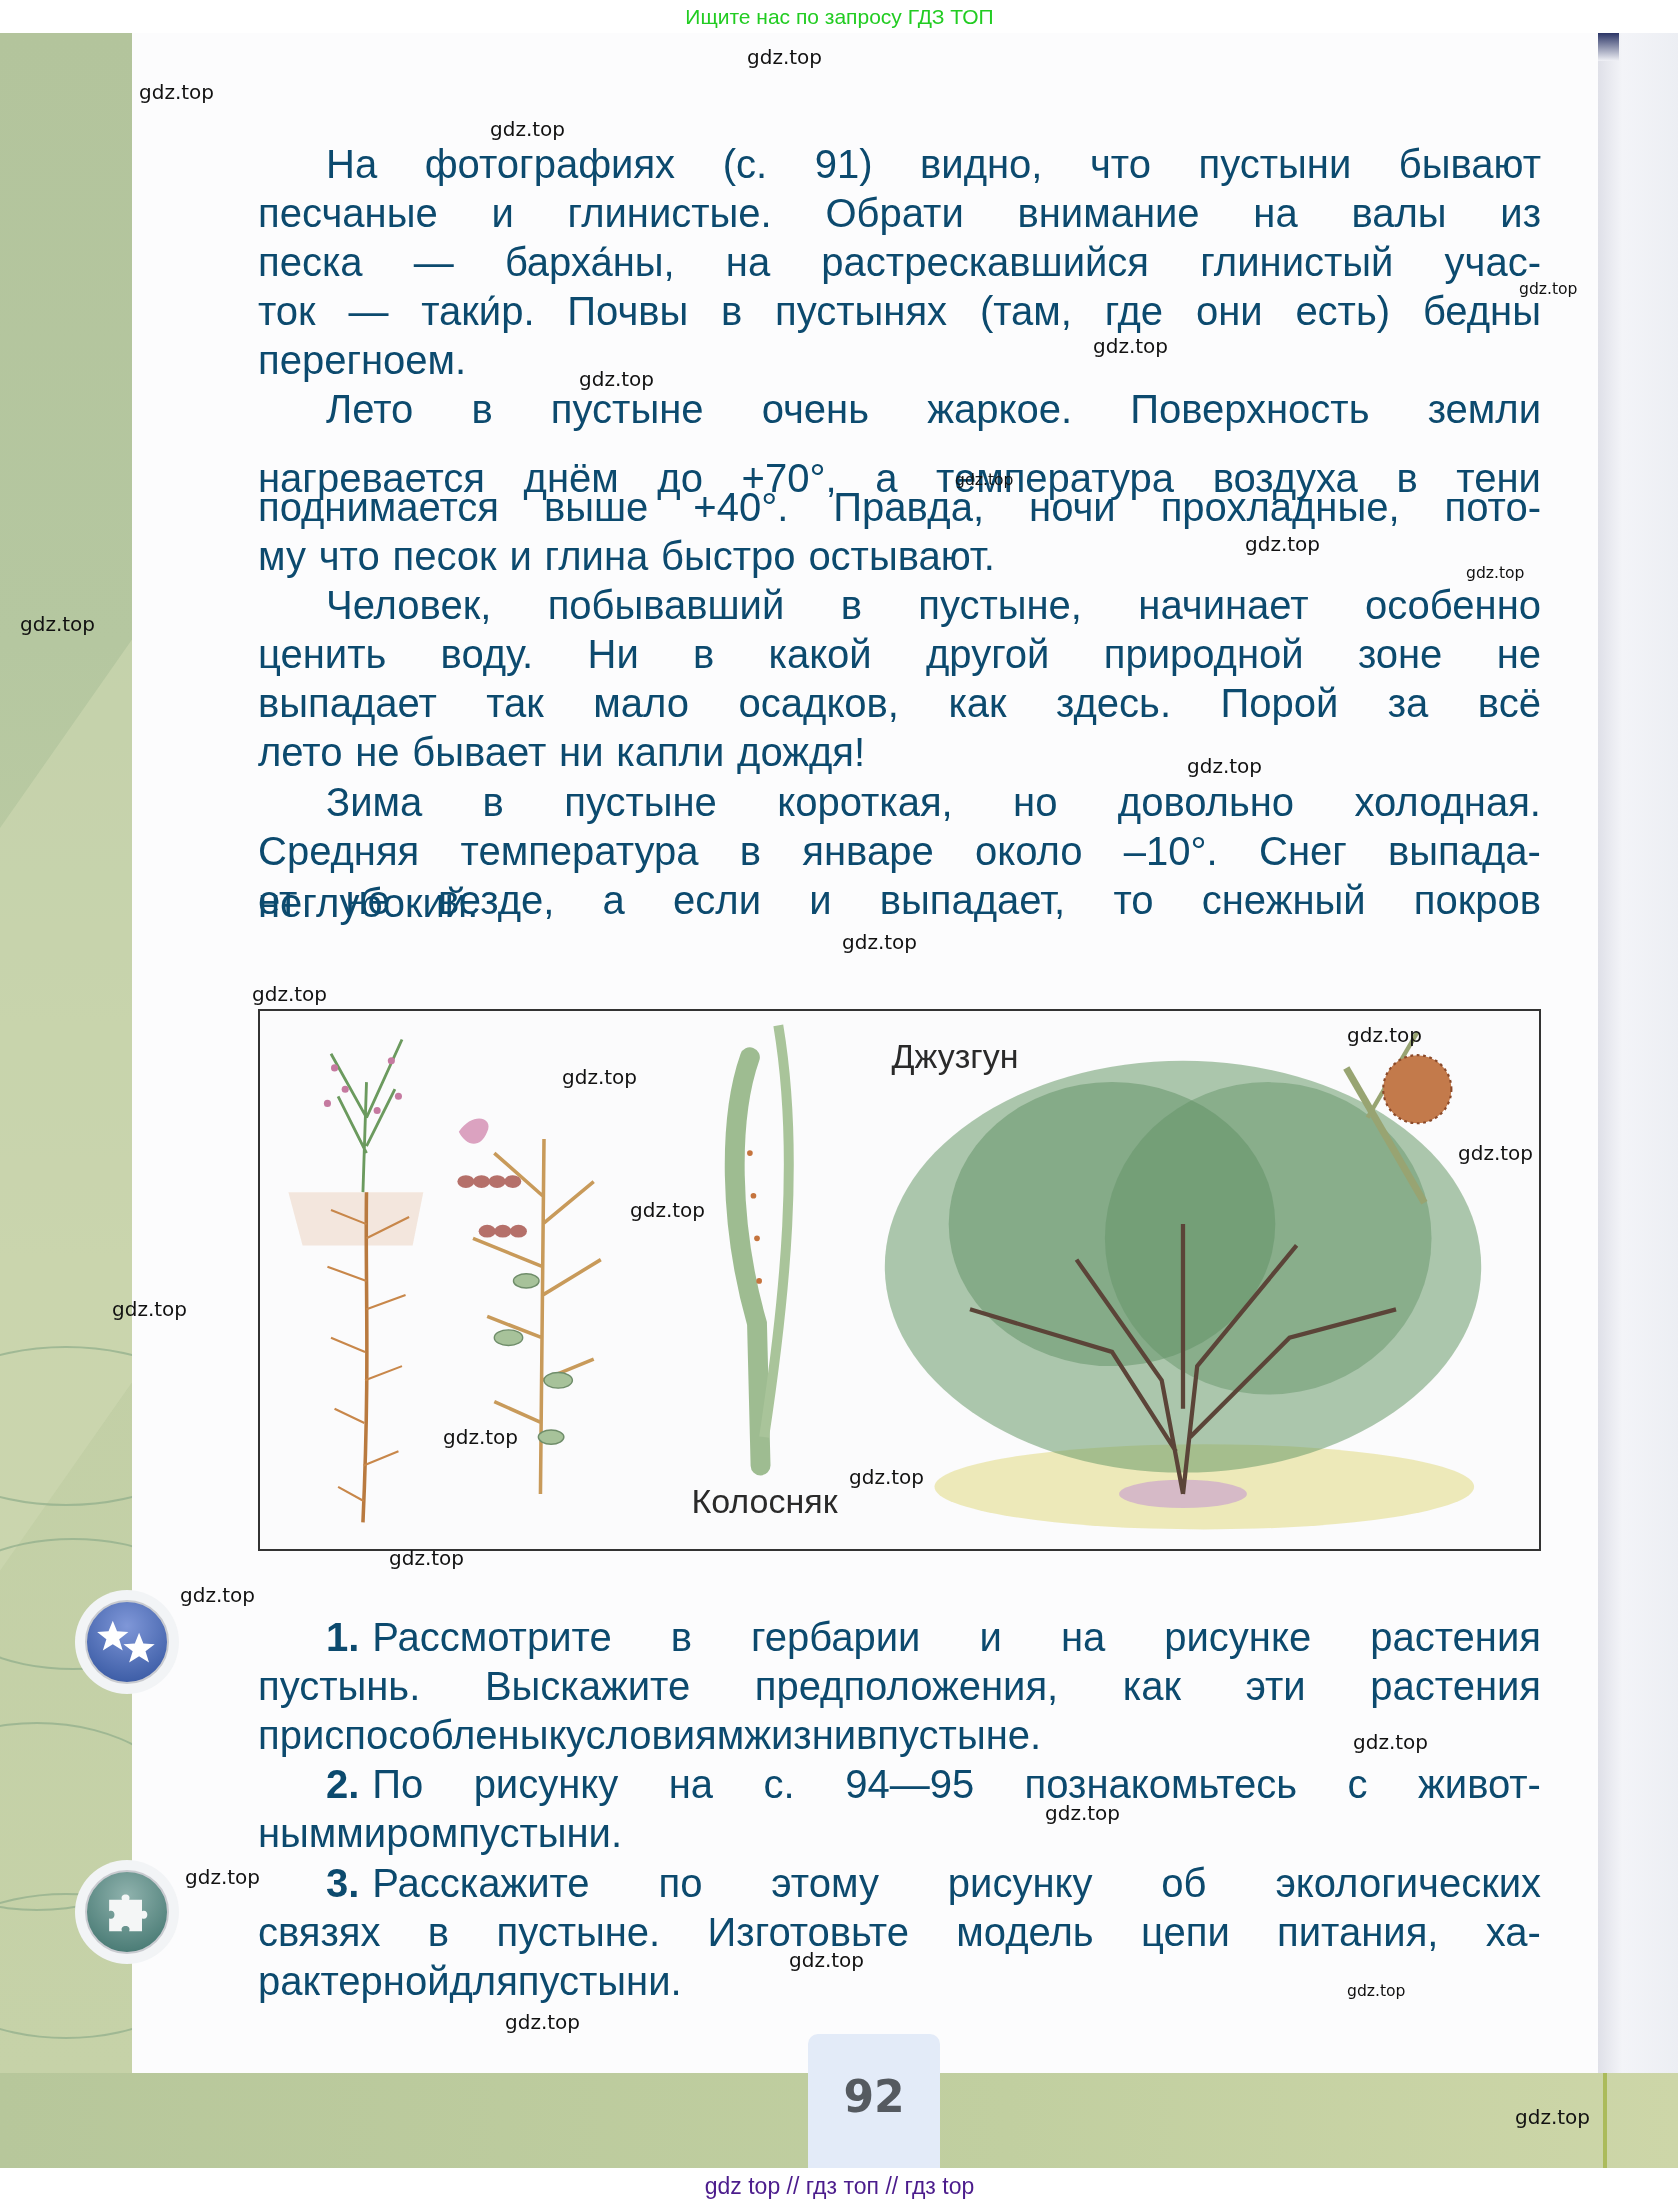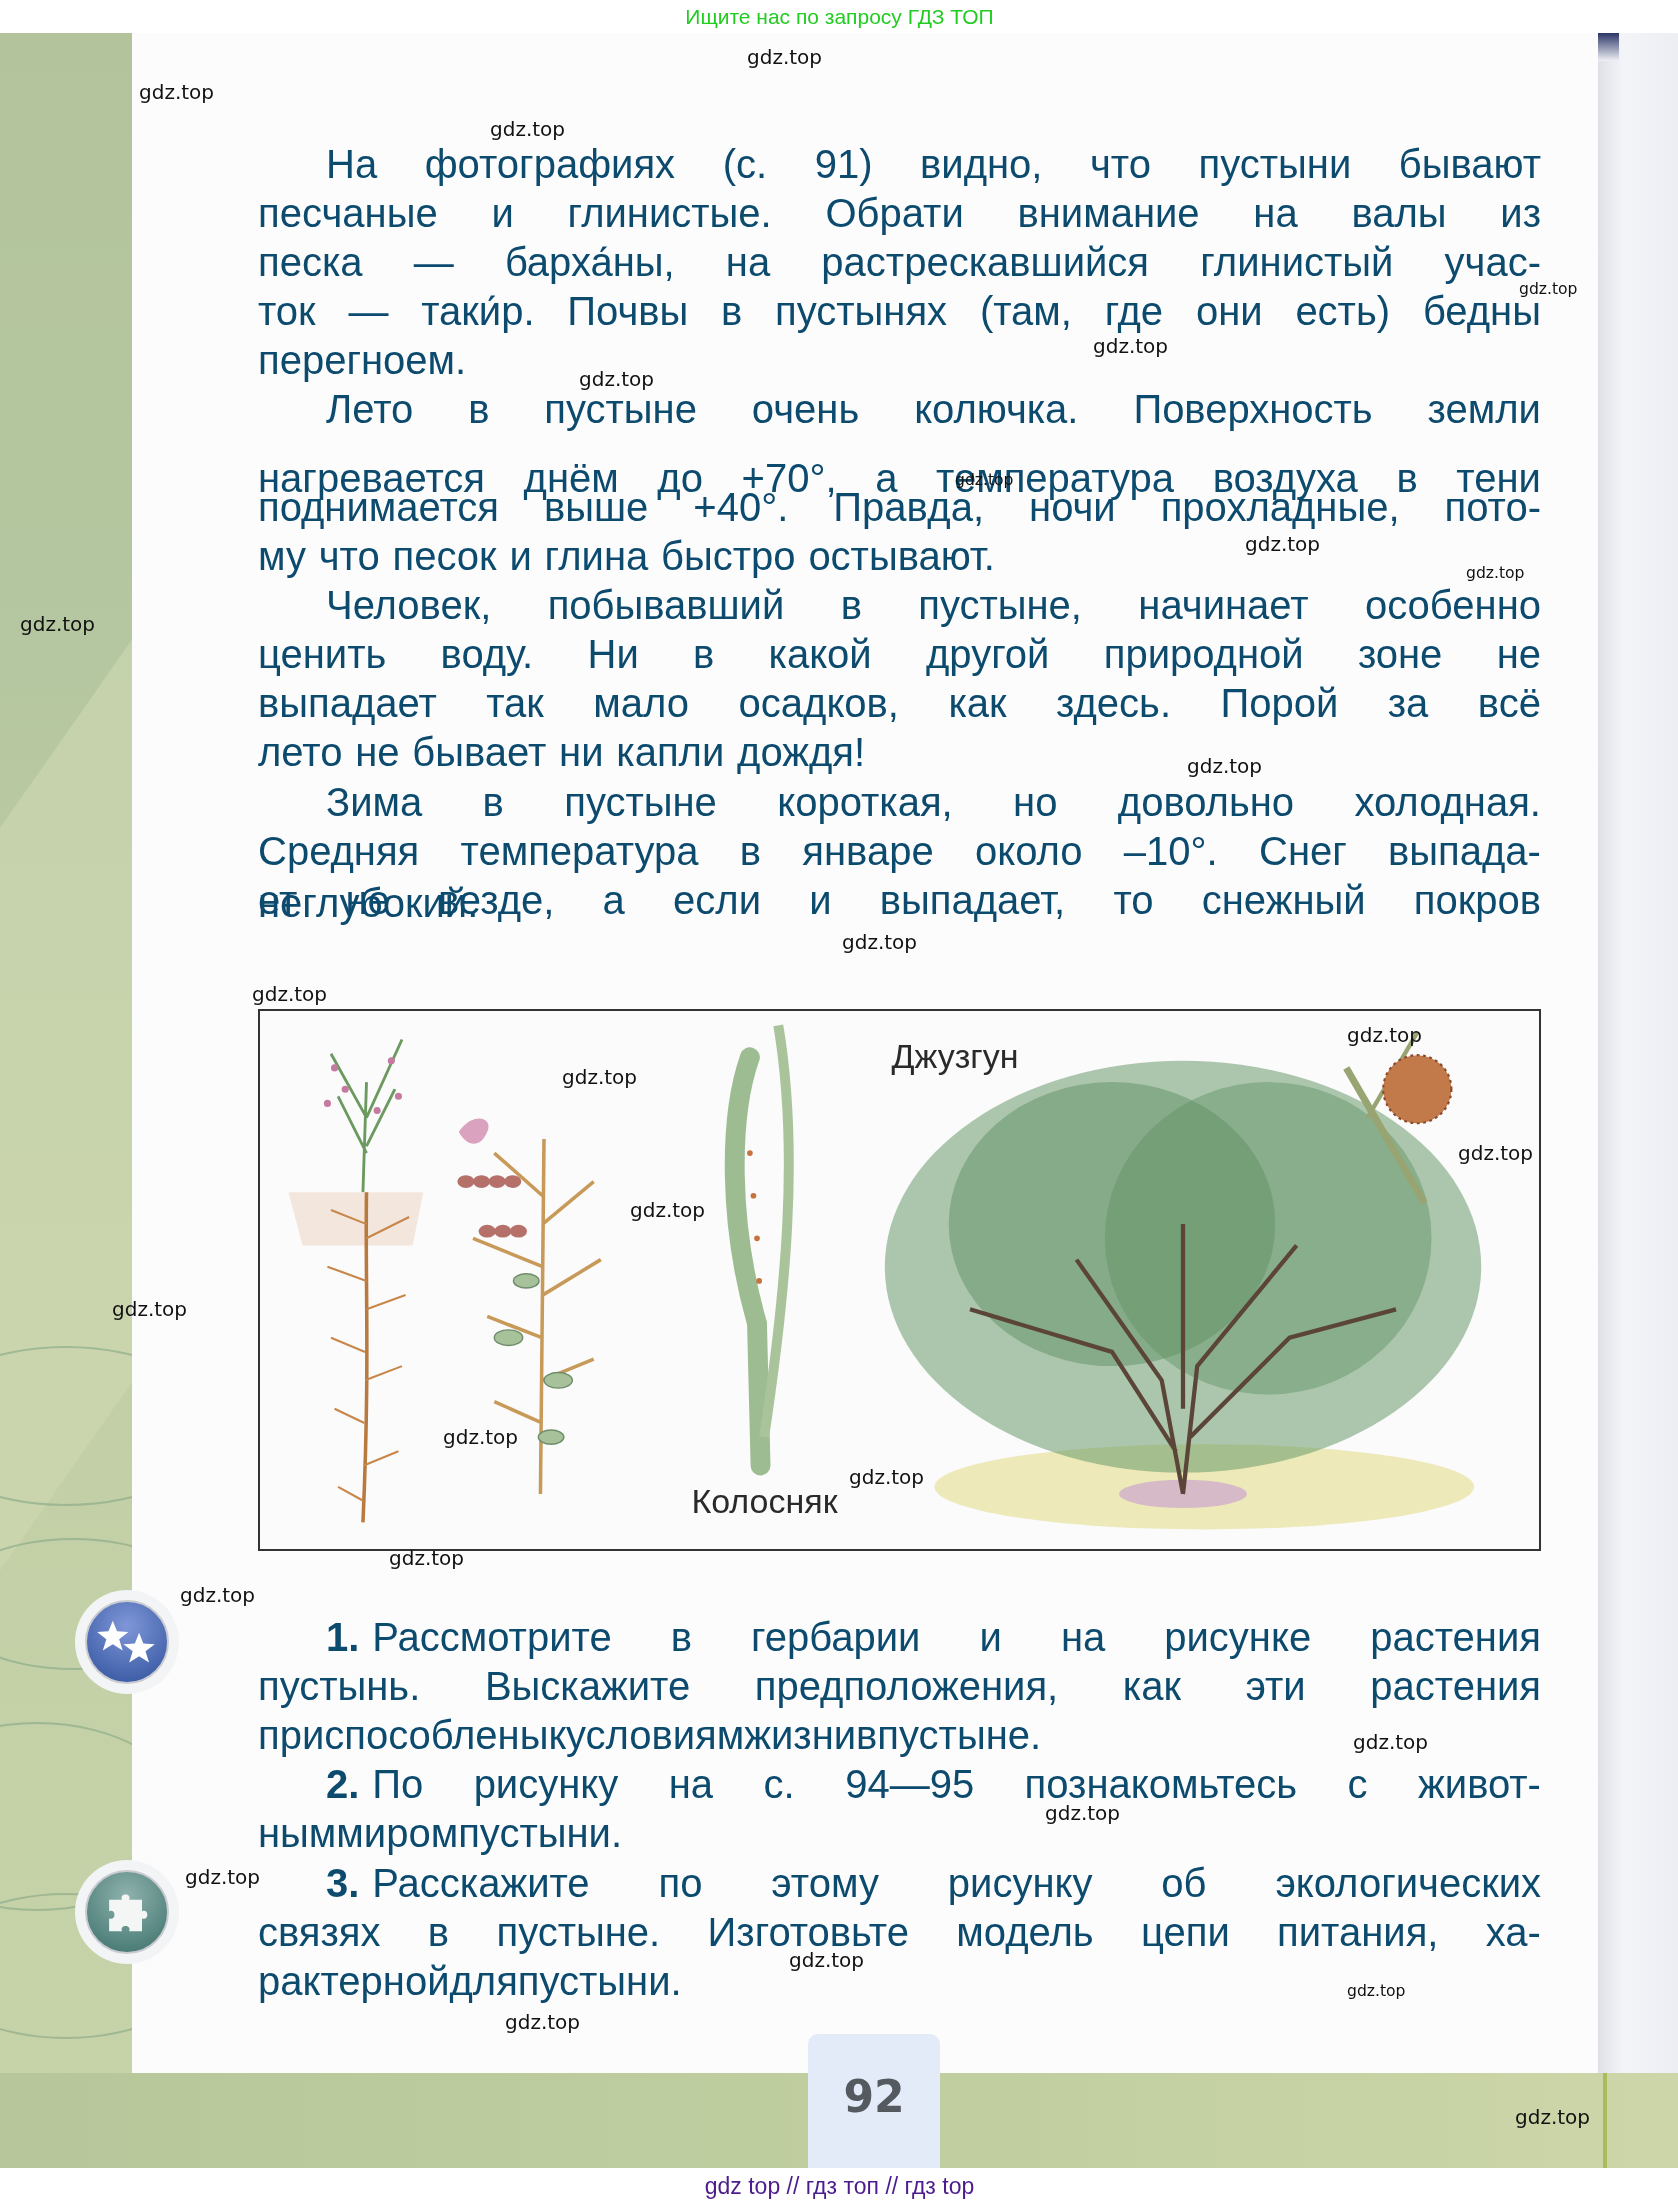--- a/index.html
+++ b/index.html
@@ -161,21 +161,21 @@
       <span>бедны</span>
     </div>
     <div class="para-line" style="top: 338px; justify-content: flex-start; gap: 12.8px;">
       <span>перегноем.</span>
     </div>
     <div class="para-line" style="top: 387px; left: 326px; width: 1215px;">
       <span>Лето</span>
       <span>в</span>
       <span>пустыне</span>
       <span>очень</span>
-      <span>колючка.</span>
+      <span>жаркое.</span>
       <span>Поверхность</span>
       <span>земли</span>
     </div>
     <div class="para-line" style="top: 456px;">
       <span>нагревается</span>
       <span>днём</span>
       <span>до</span>
       <span>+70°,</span>
       <span>а</span>
       <span>температура</span>

